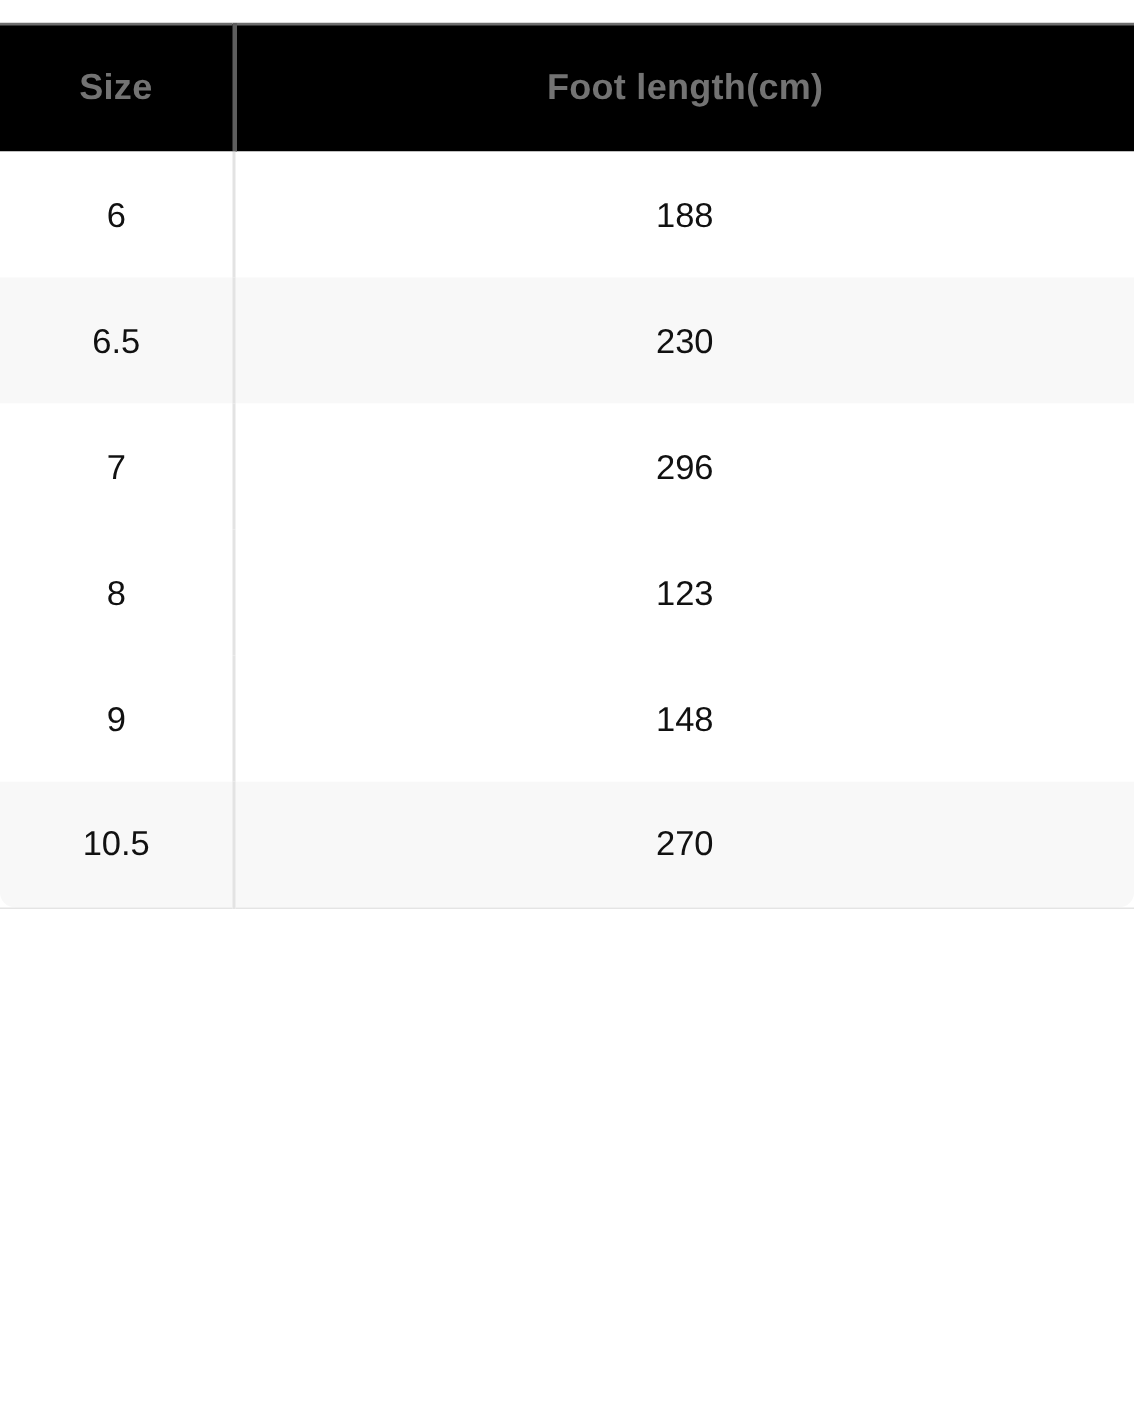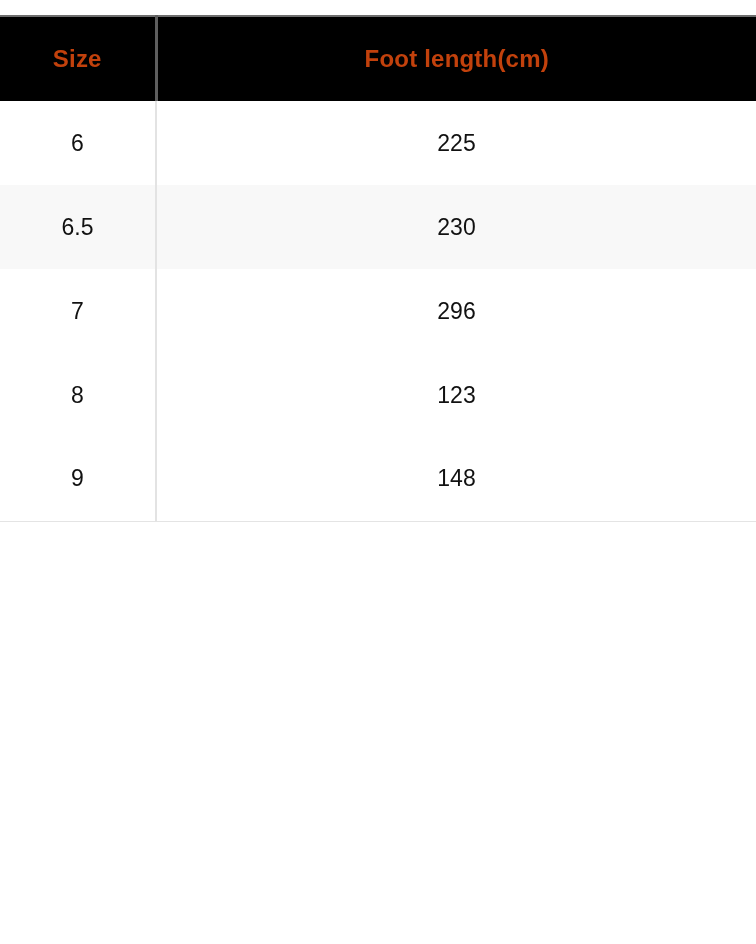--- a/index.html
+++ b/index.html
@@ -37,21 +37,21 @@
     border-radius: 0 0 10px 10px;
   }
 
   table.size-table col.col-size  { width: 156px; }
   table.size-table col.col-foot  { width: 600px; }
 
   thead tr.header-row { height: 85px; }
 
   thead th {
     background: #000000;
-    color: #c2410c;
+    color: #737373;
     font-size: 24px;
     font-weight: bold;
     text-align: center;
     vertical-align: middle;
     letter-spacing: 0.2px;
     padding: 0;
   }
 
   thead th.th-size {
     border-right: 3px solid #5e5e5e;
@@ -108,37 +108,41 @@
       <thead>
         <tr class="header-row">
           <th class="th-size">Size</th>
           <th class="th-foot">Foot length(cm)</th>
         </tr>
       </thead>
 
       <tbody>
         <tr class="data-row odd">
           <td class="td-size">6</td>
-          <td class="td-foot">225</td>
+          <td class="td-foot">188</td>
         </tr>
         <tr class="data-row even">
           <td class="td-size">6.5</td>
           <td class="td-foot">230</td>
         </tr>
         <tr class="data-row odd">
           <td class="td-size">7</td>
           <td class="td-foot">296</td>
         </tr>
         <tr class="data-row odd">
           <td class="td-size">8</td>
           <td class="td-foot">123</td>
         </tr>
         <tr class="data-row odd">
           <td class="td-size">9</td>
           <td class="td-foot">148</td>
         </tr>
+        <tr class="data-row even">
+          <td class="td-size">10.5</td>
+          <td class="td-foot">270</td>
+        </tr>
       </tbody>
     </table>
 
     <div class="corner-mask bl"></div>
     <div class="corner-mask br"></div>
   </div>
 </div>
 
 </body></html>

